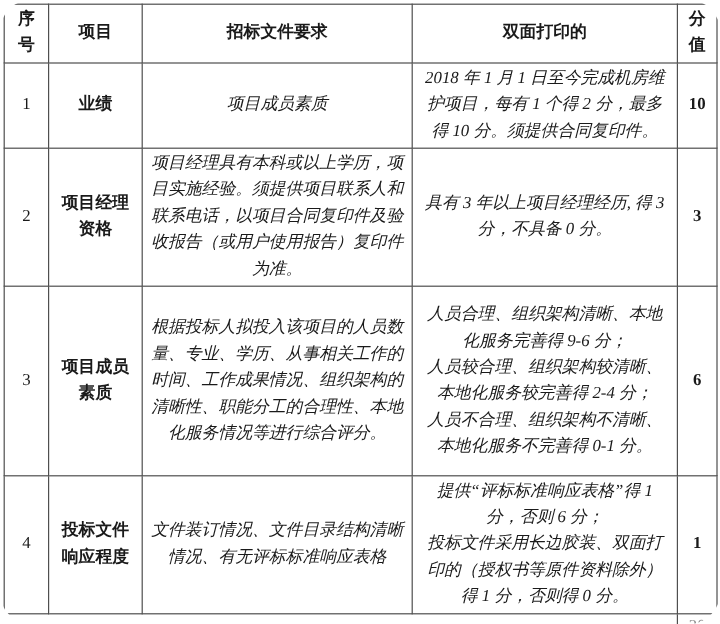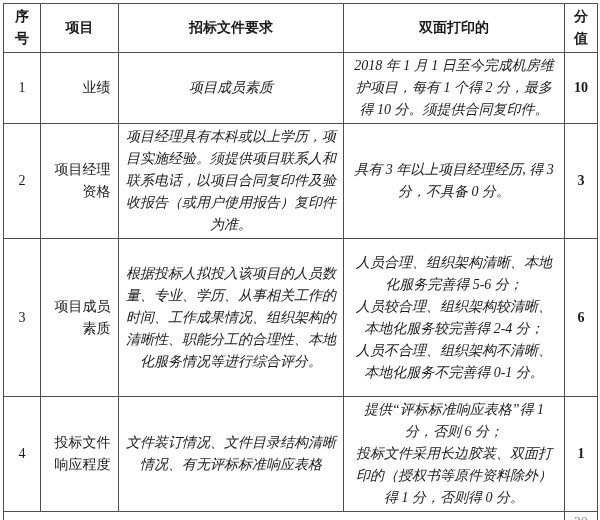--- a/index.html
+++ b/index.html
@@ -10,20 +10,21 @@
     height: 520px;
     font-family: "Liberation Serif", "DejaVu Serif", serif;
     color: #1a1a1a;
   }
   .page {
     position: relative;
     width: 600px;
     height: 520px;
     background: #ffffff;
     overflow: hidden;
+    border-radius: 26px;
   }
   table.eval {
     position: absolute;
     left: 3px;
     top: 3px;
     width: 594px;
     border-collapse: collapse;
     table-layout: fixed;
     background: #ffffff;
   }
@@ -49,21 +50,22 @@
   tr.h-header  { height: 45px; }
   tr.h-row1    { height: 67px; }
   tr.h-row2    { height: 92px; }
   tr.h-row3    { height: 158px; }
   tr.h-row4    { height: 112px; }
   tr.h-footer  { height: 40px; }
   td p { margin: 0; }
   td.cell-item .wrapbox {
     display: inline-block;
     width: 62px;
-    text-align: right;
+    text-align: center;
+    font-weight: bold;
   }
   th.col-score .vstack {
     display: inline-block;
     width: 17px;
     word-break: break-all;
     text-align: center;
   }
   td.cell-score { padding: 2px 2px; font-weight: bold; }
   tfoot td.total-score {
     line-height: 20px;
@@ -116,21 +118,21 @@
         </td>
         <td class="cell-score">3</td>
       </tr>
       <tr class="h-row3">
         <td>3</td>
         <td class="cell-item"><span class="wrapbox">项目成员素质</span></td>
         <td class="cell-req">
           <p>根据投标人拟投入该项目的人员数量、专业、学历、从事相关工作的时间、工作成果情况、组织架构的清晰性、职能分工的合理性、本地化服务情况等进行综合评分。</p>
         </td>
         <td class="cell-review">
-          <p>人员合理、组织架构清晰、本地化服务完善得 5-6 分；</p>
+          <p>人员合理、组织架构清晰、本地化服务完善得 9-6 分；</p>
           <p>人员较合理、组织架构较清晰、本地化服务较完善得 2-4 分；</p>
           <p>人员不合理、组织架构不清晰、本地化服务不完善得 0-1 分。</p>
         </td>
         <td class="cell-score">6</td>
       </tr>
       <tr class="h-row4">
         <td>4</td>
         <td class="cell-item"><span class="wrapbox">投标文件响应程度</span></td>
         <td class="cell-req">
           <p>文件装订情况、文件目录结构清晰情况、有无评标标准响应表格</p>

